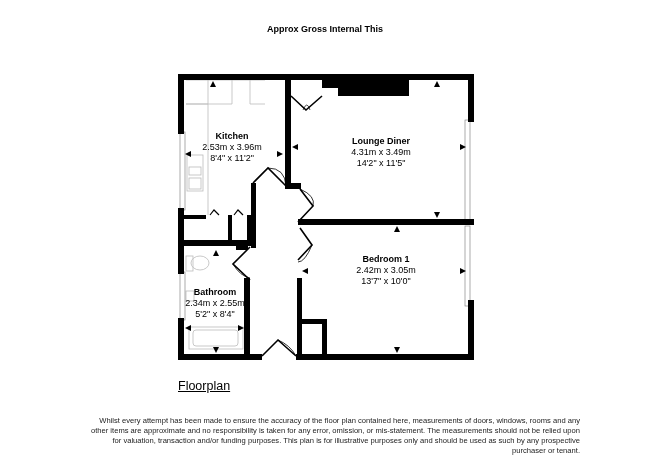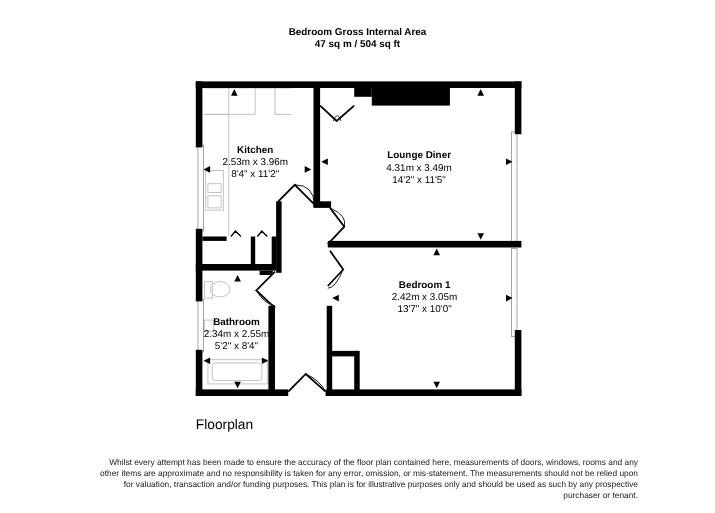--- a/index.html
+++ b/index.html
@@ -2,29 +2,28 @@
 <html><head>
 <meta charset="utf-8">
 <style>
   html, body { margin:0; padding:0; background:#ffffff; }
   body { width:650px; height:466px; position:relative; overflow:hidden; font-family:"Liberation Sans", sans-serif; color:#000; }
   .area-title { position:absolute; left:0; width:650px; top:24px; text-align:center; font-size:9px; font-weight:bold; line-height:11px; }
   .plan { position:absolute; left:0; top:0; width:650px; height:466px; }
   .room-label { position:absolute; text-align:center; font-size:9px; line-height:11px; white-space:nowrap; transform:translateX(-50%); }
   .room-label .name { font-weight:bold; display:block; }
   .room-label span { display:block; }
-  .floor-label { position:absolute; left:178px; top:379px; font-size:12.5px; }
+  .floor-label { position:absolute; left:178px; top:379px; font-size:12.5px;text-decoration:underline; }
   .disclaimer { position:absolute; left:80px; width:500px; top:416px; text-align:right; font-size:7.6px; line-height:10px; color:#222; }
 </style>
 </head>
 <body>
 
 <div class="area-title">
-  <div>Bedroom Gross Internal Area</div>
-  <div>47 sq m / 504 sq ft</div>
+  <div>Approx Gross Internal This</div>
 </div>
 
 <svg class="plan" viewBox="0 0 650 466" xmlns="http://www.w3.org/2000/svg">
 
   <g stroke="#bbbbbb" stroke-width="0.8" fill="none">
 
     <path d="M186 80 L265 80 M186 104 L232 104 L232 80 M208 80 L208 104 M250 80 L250 104 L265 104 M208 104 L208 215 M186 104 L208 104"></path>
 
     <rect x="187" y="155" width="16" height="36"></rect>
     <rect x="189" y="167" width="12" height="8"></rect>

